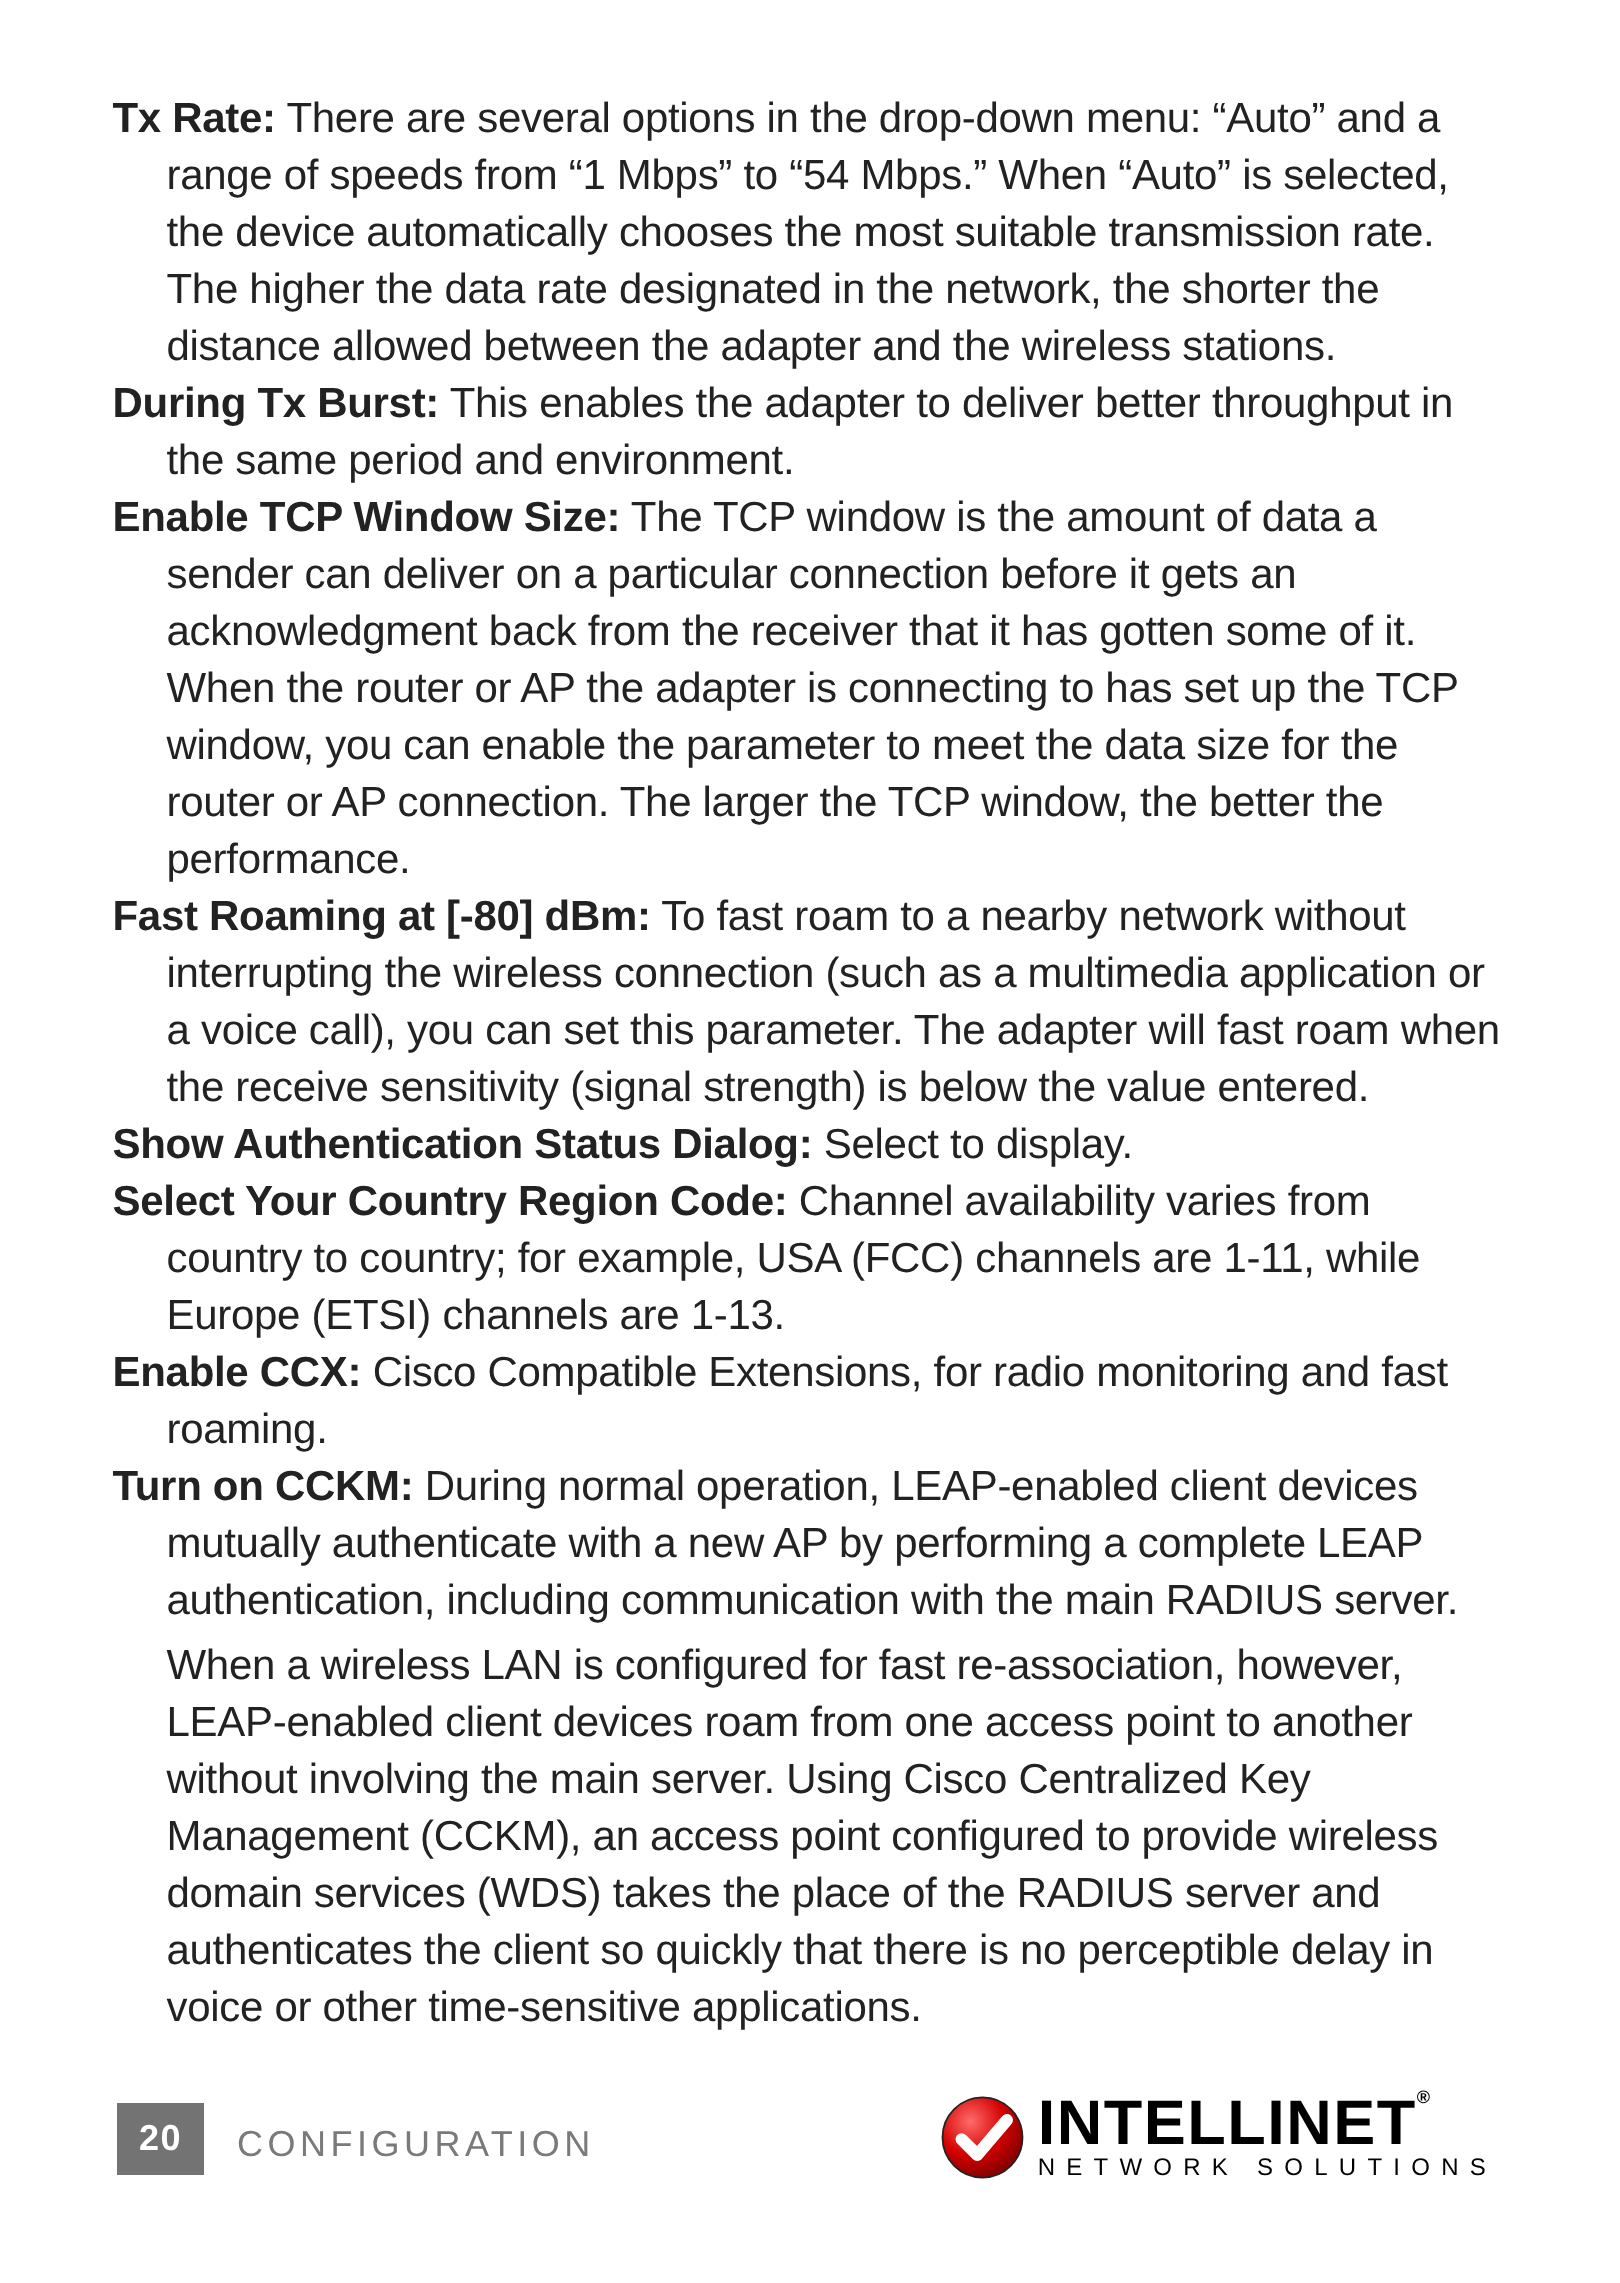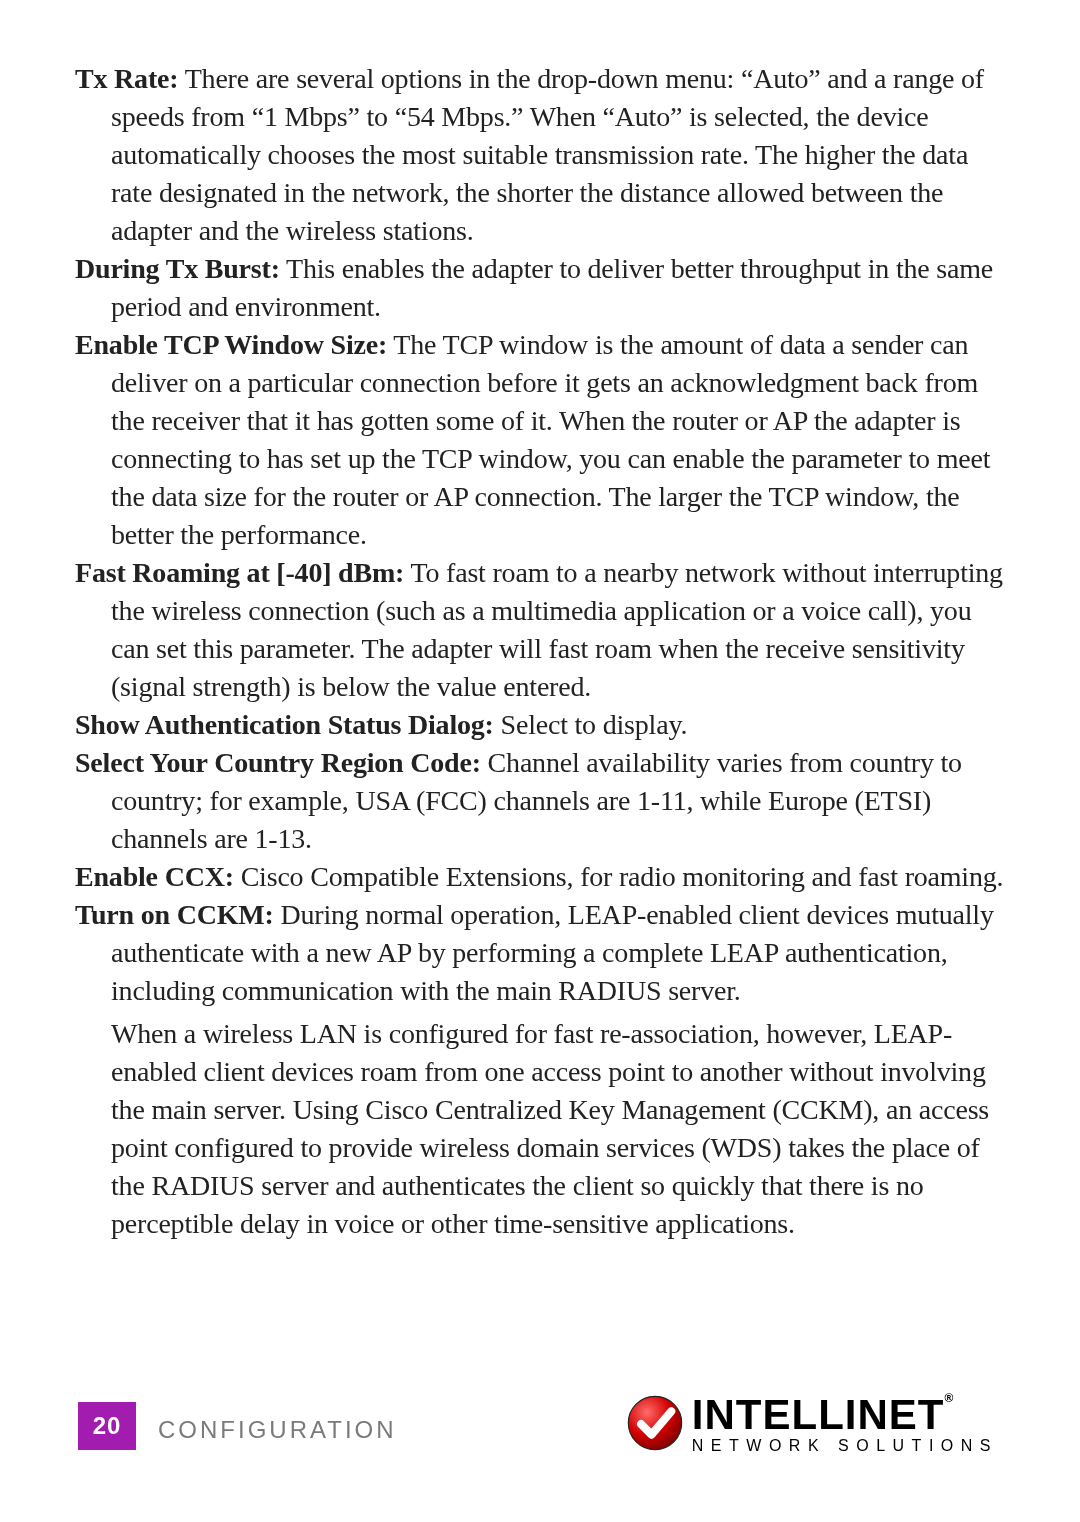--- a/index.html
+++ b/index.html
@@ -16,21 +16,20 @@
     position:absolute;
     left:75px;
     top:60px;
     width:930px;
   }
   .para{
     font-size:28px;
     line-height:38px;
     margin:0 0 0px 0;
     letter-spacing:-0.2px;
-    font-family:Liberation Serif, serif;
   }
   .para .cont{
     display:block;
     padding-left:36px;
     text-indent:0;
   }
   .para .cont + .cont{
     margin-top:5px;
   }
   .para .label{
@@ -42,21 +41,21 @@
     bottom:72px;
     width:920px;
     height:60px;
   }
   .pagenum-box{
     position:absolute;
     left:0;
     bottom:0;
     width:58px;
     height:48px;
-    background:#a21caf;
+    background:#737373;
     color:#ffffff;
     font-weight:700;
     font-size:24px;
     display:flex;
     align-items:center;
     justify-content:center;
     letter-spacing:1px;
   }
   .section-label{
     position:absolute;
@@ -65,21 +64,21 @@
     color:#7a7a7a;
     font-size:24px;
     letter-spacing:3px;
     text-align:center;
   }
   .brand{
     position:absolute;
     right:0;
     bottom:-4px;
     display:flex;
-    align-items:flex-start;
+    align-items:flex-end;
   }
   .brand-icon{
     width:58px;
     height:58px;
     margin-right:8px;
   }
   .brand-text{
     display:flex;
     flex-direction:column;
     line-height:1;
@@ -126,21 +125,21 @@
 
   <div class="para">
     <span class="cont">
       <span style="margin-left:-36px"><span class="label">Enable TCP Window Size:</span>
       <span>The TCP window is the amount of data a sender can deliver on a particular connection before it gets an acknowledgment back from the receiver that it has gotten some of it. When the router or AP the adapter is connecting to has set up the TCP window, you can enable the parameter to meet the data size for the router or AP connection. The larger the TCP window, the better the performance.</span></span>
     </span>
   </div>
 
   <div class="para">
     <span class="cont">
-      <span style="margin-left:-36px"><span class="label">Fast Roaming at [-40] dBm:</span>
+      <span style="margin-left:-36px"><span class="label">Fast Roaming at [-80] dBm:</span>
       <span>To fast roam to a nearby network without interrupting the wireless connection (such as a multimedia application or a voice call), you can set this parameter. The adapter will fast roam when the receive sensitivity (signal strength) is below the value entered.</span></span>
     </span>
   </div>
 
   <div class="para">
     <span class="cont">
       <span style="margin-left:-36px"><span class="label">Show Authentication Status Dialog:</span>
       <span>Select to display.</span></span>
     </span>
   </div>

